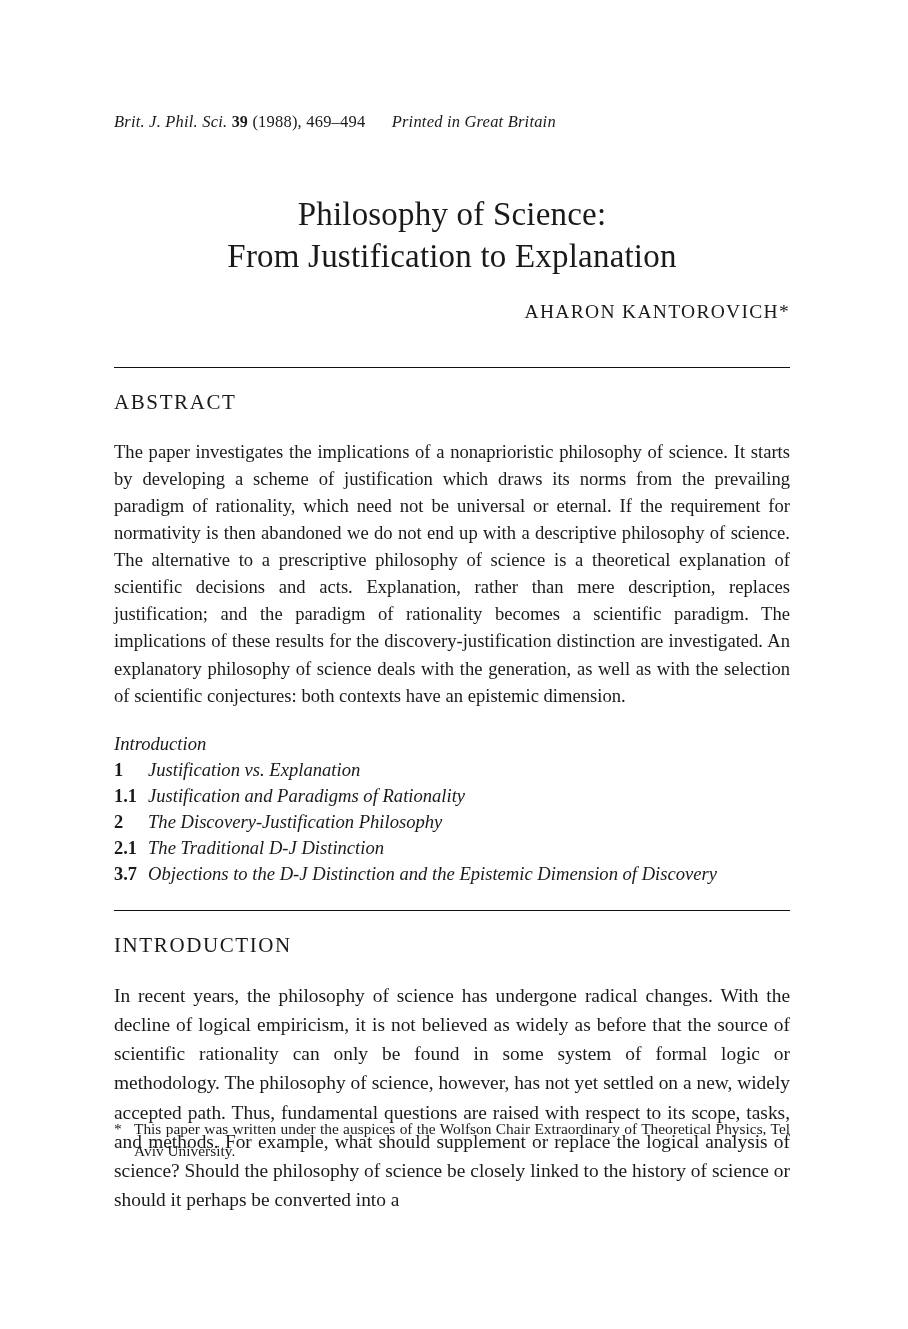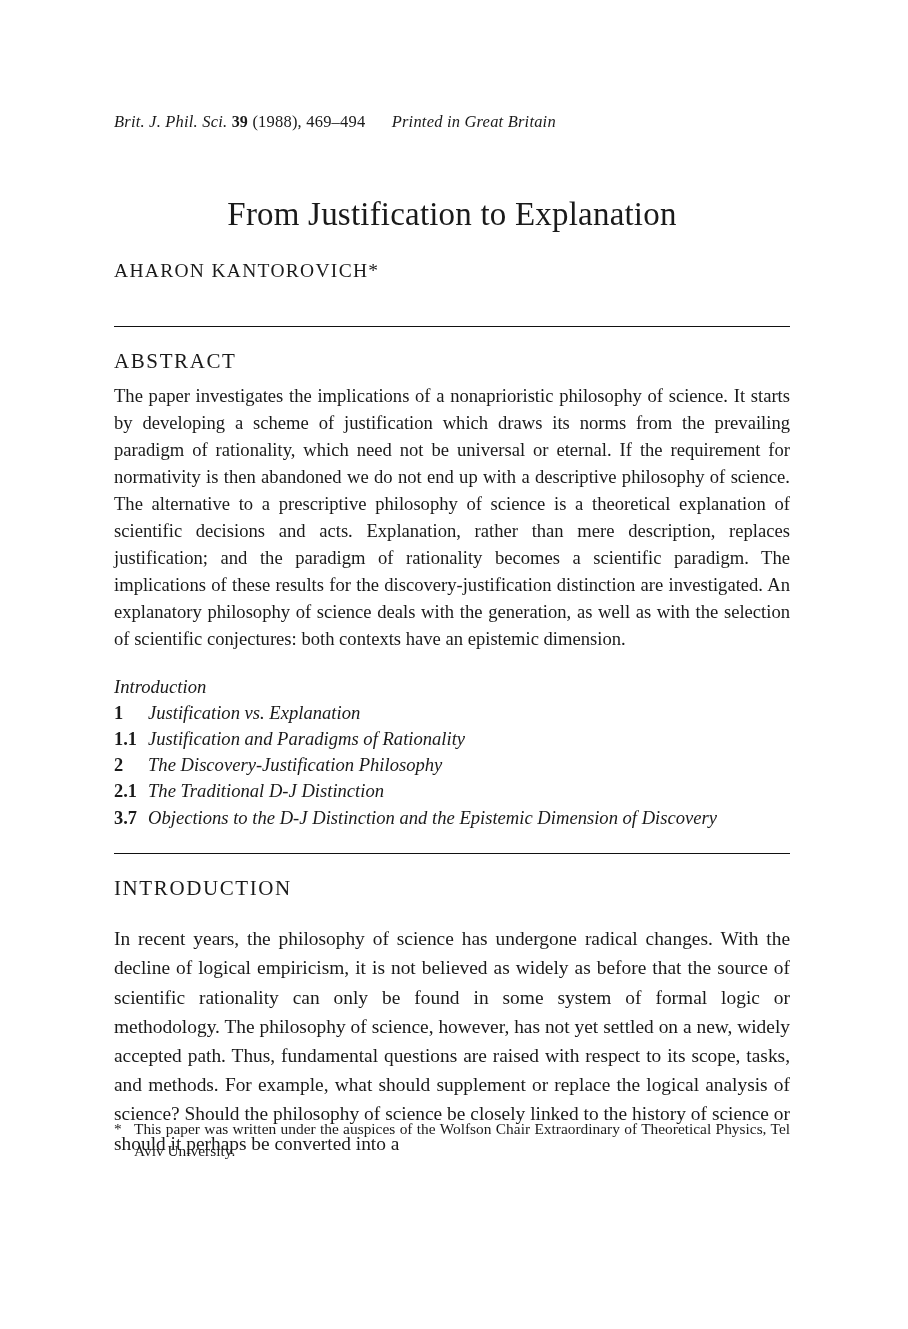--- a/index.html
+++ b/index.html
@@ -55,21 +55,21 @@
     text-align: center;
     font-size: 33px;
     line-height: 1.26;
     font-weight: normal;
     letter-spacing: 0.2px;
   }
   .title .l2 { display: block; }
 
   .author {
     margin-top: 24px;
-    text-align: left;
+    text-align: right;
     font-size: 19.5px;
     letter-spacing: 1.3px;
     font-weight: normal;
   }
 
   
   .rule {
     height: 0;
     border: 0;
     border-top: 1.4px solid #111;
@@ -80,21 +80,21 @@
 
   
   .sechead {
     font-size: 21px;
     letter-spacing: 1.6px;
     margin-top: 22px;
   }
 
   
   .abstract {
-    margin-top: 8px;
+    margin-top: 23px;
     font-size: 18.6px;
     line-height: 1.455;
     text-align: justify;
     text-justify: inter-word;
   }
   .intro-para {
     margin-top: 23px;
     font-size: 19.4px;
     line-height: 1.505;
     text-align: justify;
@@ -152,20 +152,21 @@
   <div class="col">
 
     <div class="runhead">
       <span>Brit. J. Phil. Sci.</span>
       <span class="vol">39</span>
       <span class="pages">(1988), 469–494</span>
       <span class="printed">Printed in Great Britain</span>
     </div>
 
     <h1 class="title">
+      <span class="l1">Philosophy of Science:</span>
       <span class="l2">From Justification to Explanation</span>
     </h1>
 
     <div class="author">AHARON KANTOROVICH*</div>
 
     <hr class="rule rule-top">
 
     <div class="sechead">ABSTRACT</div>
 
     <div class="abstract">The paper investigates the implications of a nonaprioristic philosophy of science. It starts by developing a scheme of justification which draws its norms from the prevailing paradigm of rationality, which need not be universal or eternal. If the requirement for normativity is then abandoned we do not end up with a descriptive philosophy of science. The alternative to a prescriptive philosophy of science is a theoretical explanation of scientific decisions and acts. Explanation, rather than mere description, replaces justification; and the paradigm of rationality becomes a scientific paradigm. The implications of these results for the discovery-justification distinction are investigated. An explanatory philosophy of science deals with the generation, as well as with the selection of scientific conjectures: both contexts have an epistemic dimension.</div>

